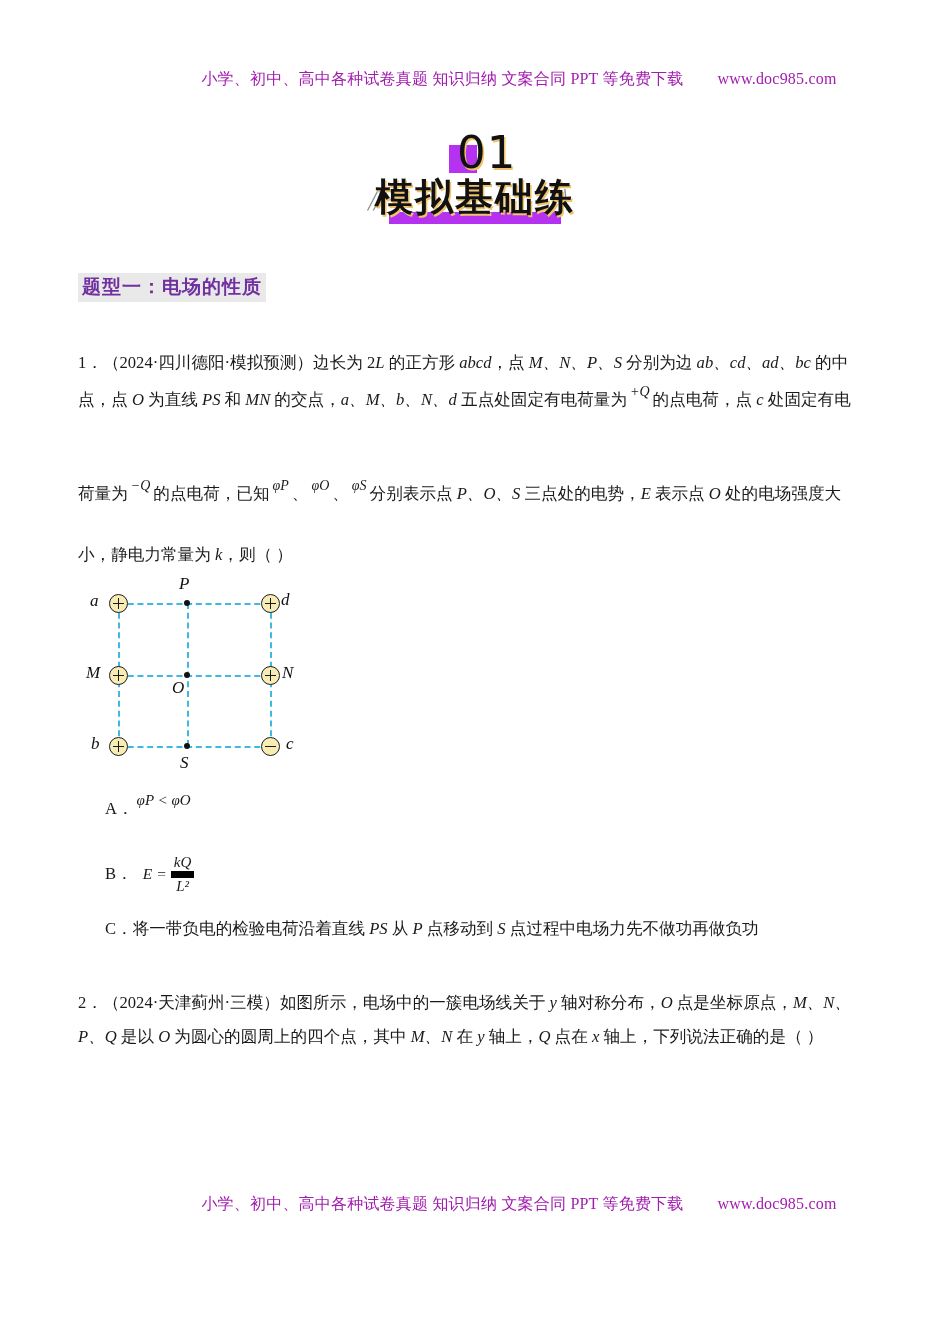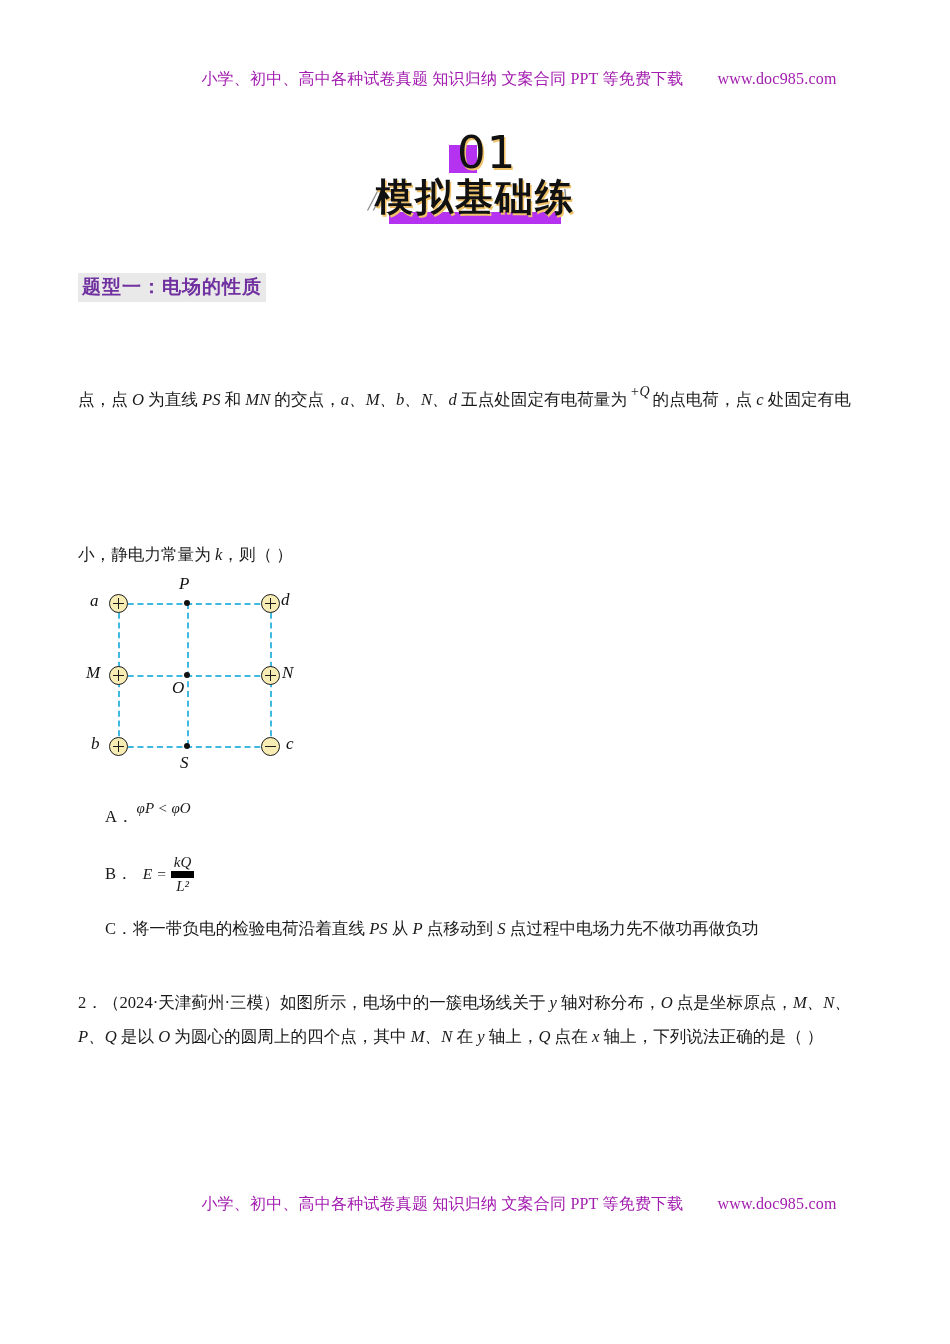--- a/index.html
+++ b/index.html
@@ -256,25 +256,31 @@
     <div class="slash slash-r">\\</div>
     <div class="zh-title-wrap">
       <span class="zh-title">模拟基础练</span>
     </div>
   </div>
 
   <div class="topic-band">
     <span>题型一：电场的性质</span>
   </div>
 
+  <div class="ln" style="top:352px;">
+    <span>1．</span><span>（2024·四川德阳·模拟预测）</span><span>边长为 2</span><i>L</i><span> 的正方形 </span><i>abcd</i><span>，点 </span><i>M、N、P、S</i><span> 分别为边 </span><i>ab、cd、ad、bc</i><span> 的中</span>
+  </div>
 
   <div class="ln" style="top:389px;">
     <span>点，点 </span><i>O</i><span> 为直线 </span><i>PS</i><span> 和 </span><i>MN</i><span> 的交点，</span><i>a、M、b、N、d</i><span> 五点处固定有电荷量为</span><span class="sup-f">+Q</span><span>的点电荷，点 </span><i>c</i><span> 处固定有电</span>
   </div>
 
+  <div class="ln" style="top:483px;">
+    <span>荷量为</span><span class="sup-f">−Q</span><span>的点电荷，已知</span><span class="sup-f">φP</span><span>、</span><span class="sup-f">φO</span><span>、</span><span class="sup-f">φS</span><span>分别表示点 </span><i>P、O、S</i><span> 三点处的电势，</span><i>E</i><span> 表示点 </span><i>O</i><span> 处的电场强度大</span>
+  </div>
 
   <div class="ln" style="top:544px;">
     <span>小，静电力常量为 </span><i>k</i><span>，则（      ）</span>
   </div>
 
   <div class="figure">
 
     <div class="dline h" style="left:40px; top:28px; width:152px;"></div>
     <div class="dline h" style="left:40px; top:100px; width:152px;"></div>
     <div class="dline h" style="left:40px; top:171px; width:152px;"></div>
@@ -298,21 +304,21 @@
     <div class="flabel" style="left:101px; top:-1px;">P</div>
     <div class="flabel" style="left:203px; top:15px;">d</div>
     <div class="flabel" style="left:8px; top:88px;">M</div>
     <div class="flabel" style="left:94px; top:103px;">O</div>
     <div class="flabel" style="left:204px; top:88px;">N</div>
     <div class="flabel" style="left:13px; top:159px;">b</div>
     <div class="flabel" style="left:102px; top:178px;">S</div>
     <div class="flabel" style="left:208px; top:159px;">c</div>
   </div>
 
-  <div class="opt" style="top:798px;margin-top:8px;">
+  <div class="opt" style="top:798px;">
     <span class="opt-letter">A．</span><span class="sup-f" style="font-size:15px;">φP &lt; φO</span>
   </div>
 
   <div class="opt" style="top:855px;">
     <span class="opt-letter">B．</span>
     <i style="font-size:15.5px; padding-left:6px;">E =</i>
     <span class="frac">
       <span class="num">kQ</span>
       <span class="den">L²</span>
     </span>

